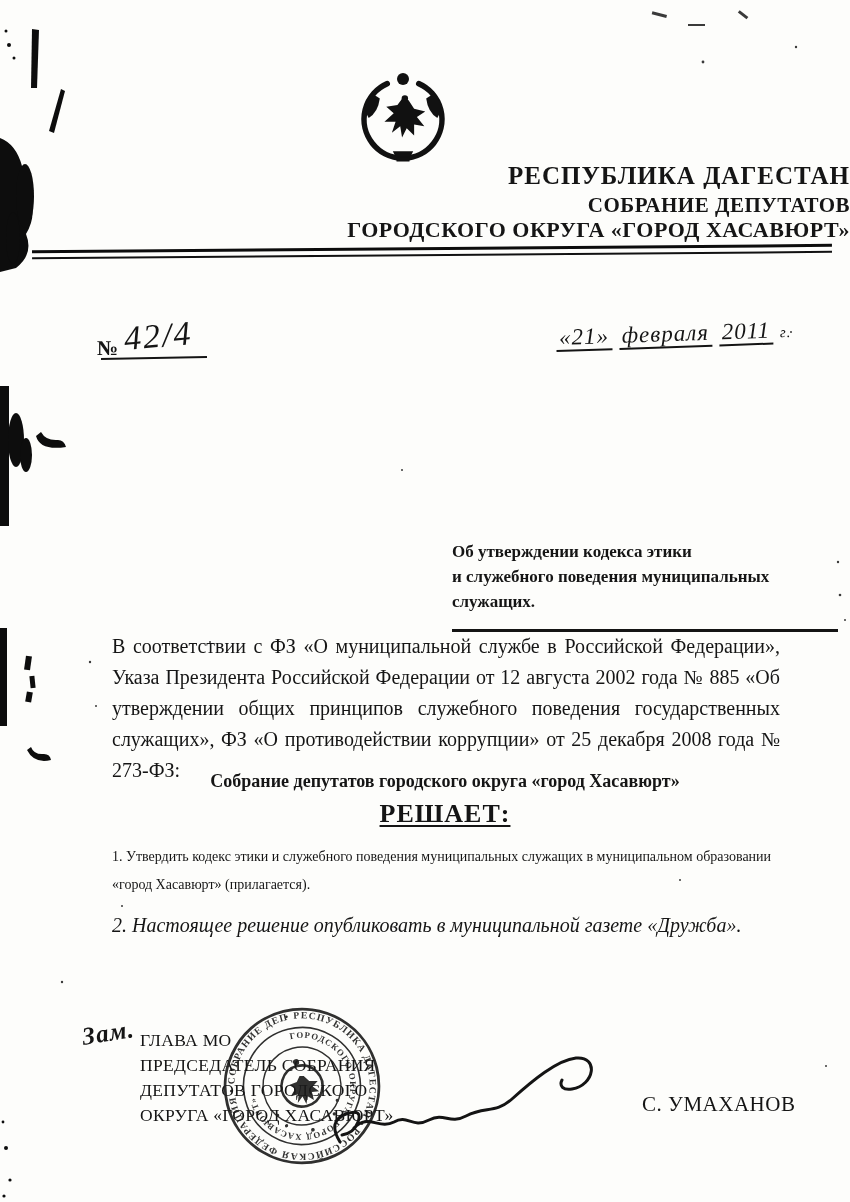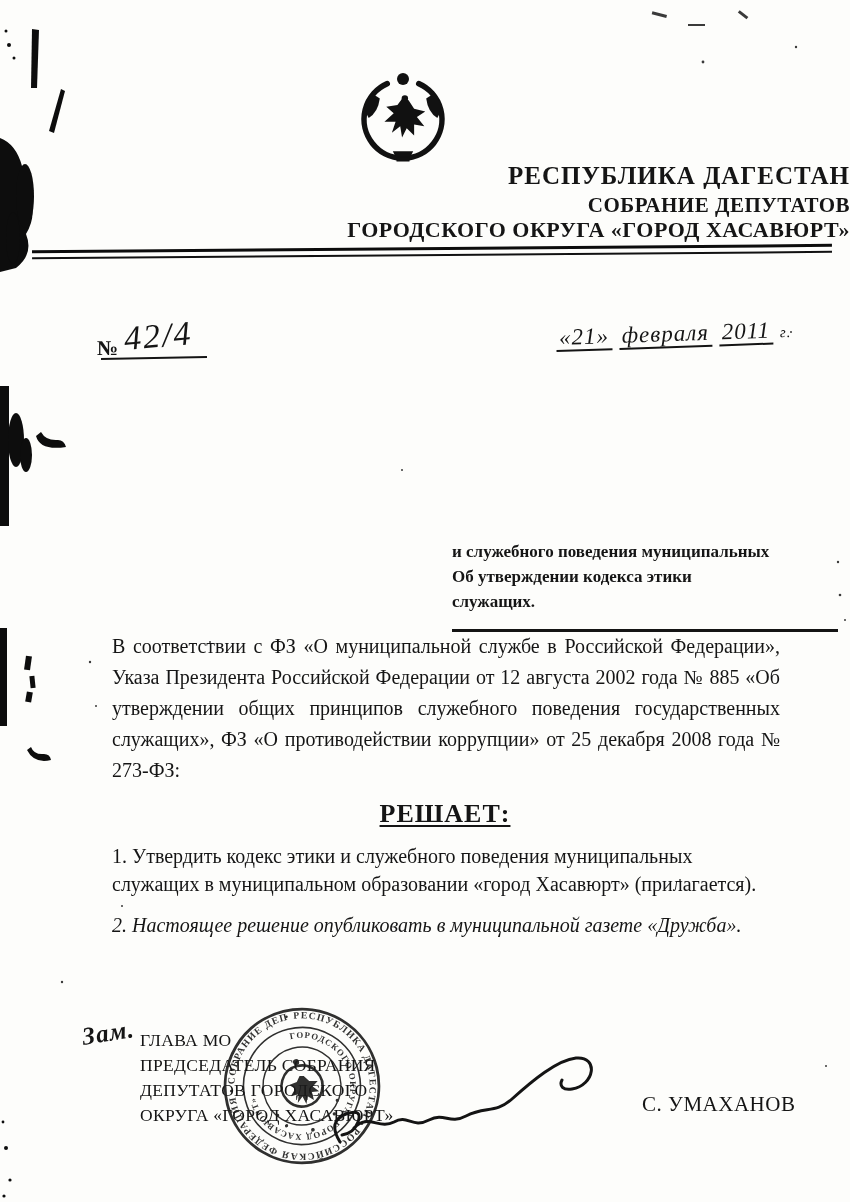--- a/index.html
+++ b/index.html
@@ -34,21 +34,21 @@
   .date-line .u{border-bottom:2px solid #141414;padding:0 3px;}
   .date-line .era{font-size:15px;}
   
   .subject{left:452px;top:539px;width:386px;font-weight:bold;font-size:17px;line-height:25px;}
   .subject .line3{border-bottom:3px solid #141414;padding-bottom:15px;}
   
   .preamble{left:112px;top:631px;width:668px;font-size:20px;line-height:31px;text-align:justify;}
   .resolve-h{left:95px;top:771px;width:700px;text-align:center;font-weight:bold;font-size:18px;}
   .resolve-v{left:95px;top:799px;width:700px;text-align:center;font-weight:bold;font-size:26px;}
   .resolve-v span{text-decoration:underline;text-decoration-thickness:2px;text-underline-offset:3px;letter-spacing:1px;}
-  .item1{left:112px;top:843px;width:668px;font-size:20px;line-height:27.5px;}
+  .item1{left:112px;top:843px;width:668px;font-size:14px;line-height:27.5px;}
   .item2{left:112px;top:912px;width:700px;font-size:20px;line-height:27.5px;font-style:italic;}
   
   .sig-note{left:82px;top:1019px;font-size:25px;font-style:italic;font-weight:bold;transform:rotate(-9deg);letter-spacing:1px;}
   .sig-block{left:140px;top:1028px;width:340px;font-size:17.5px;line-height:25px;letter-spacing:0.3px;}
   .signer{left:642px;top:1092px;font-size:21px;letter-spacing:0.5px;}
   .stamp-wrap{left:220px;top:1004px;width:164px;height:164px;opacity:0.9;transform:rotate(-14deg);}
   .sig-scribble{left:322px;top:1020px;width:335px;height:135px;}
   .emblem{left:352px;top:70px;width:102px;height:94px;}
   .artifacts{left:0;top:0;width:850px;height:1202px;pointer-events:none;}
 </style>
@@ -80,27 +80,28 @@
   <div class="abs num-value">42/4</div>
   <div class="abs num-underline"></div>
   <div class="abs date-line">
     <span class="u">«21»</span>
     <span class="u">февраля</span>
     <span class="u">2011</span>
     <span class="era">г.</span>
   </div>
 
   <div class="abs subject">
+    <div>Об утверждении  кодекса  этики</div>
     <div>и служебного поведения муниципальных</div>
-    <div>Об утверждении  кодекса  этики</div>
     <div class="line3">служащих.</div>
   </div>
 
   <div class="abs preamble">В соответствии с ФЗ «О муниципальной службе в Российской Федерации», Указа Президента Российской Федерации от 12 августа 2002 года № 885 «Об утверждении общих принципов служебного поведения государственных служащих», ФЗ «О противодействии коррупции» от 25 декабря 2008 года № 273-ФЗ:</div>
 
+  <div class="abs resolve-h">Собрание депутатов городского округа «город Хасавюрт»</div>
   <div class="abs resolve-v">
     <span>РЕШАЕТ:</span>
   </div>
 
   <div class="abs item1">1. Утвердить кодекс этики и служебного поведения муниципальных служащих в муниципальном образовании «город Хасавюрт» (прилагается).</div>
   <div class="abs item2">2. Настоящее решение опубликовать в муниципальной газете «Дружба».</div>
 
   <div class="abs sig-note">Зам.</div>
   <div class="abs sig-block">
     <div>ГЛАВА МО</div>

